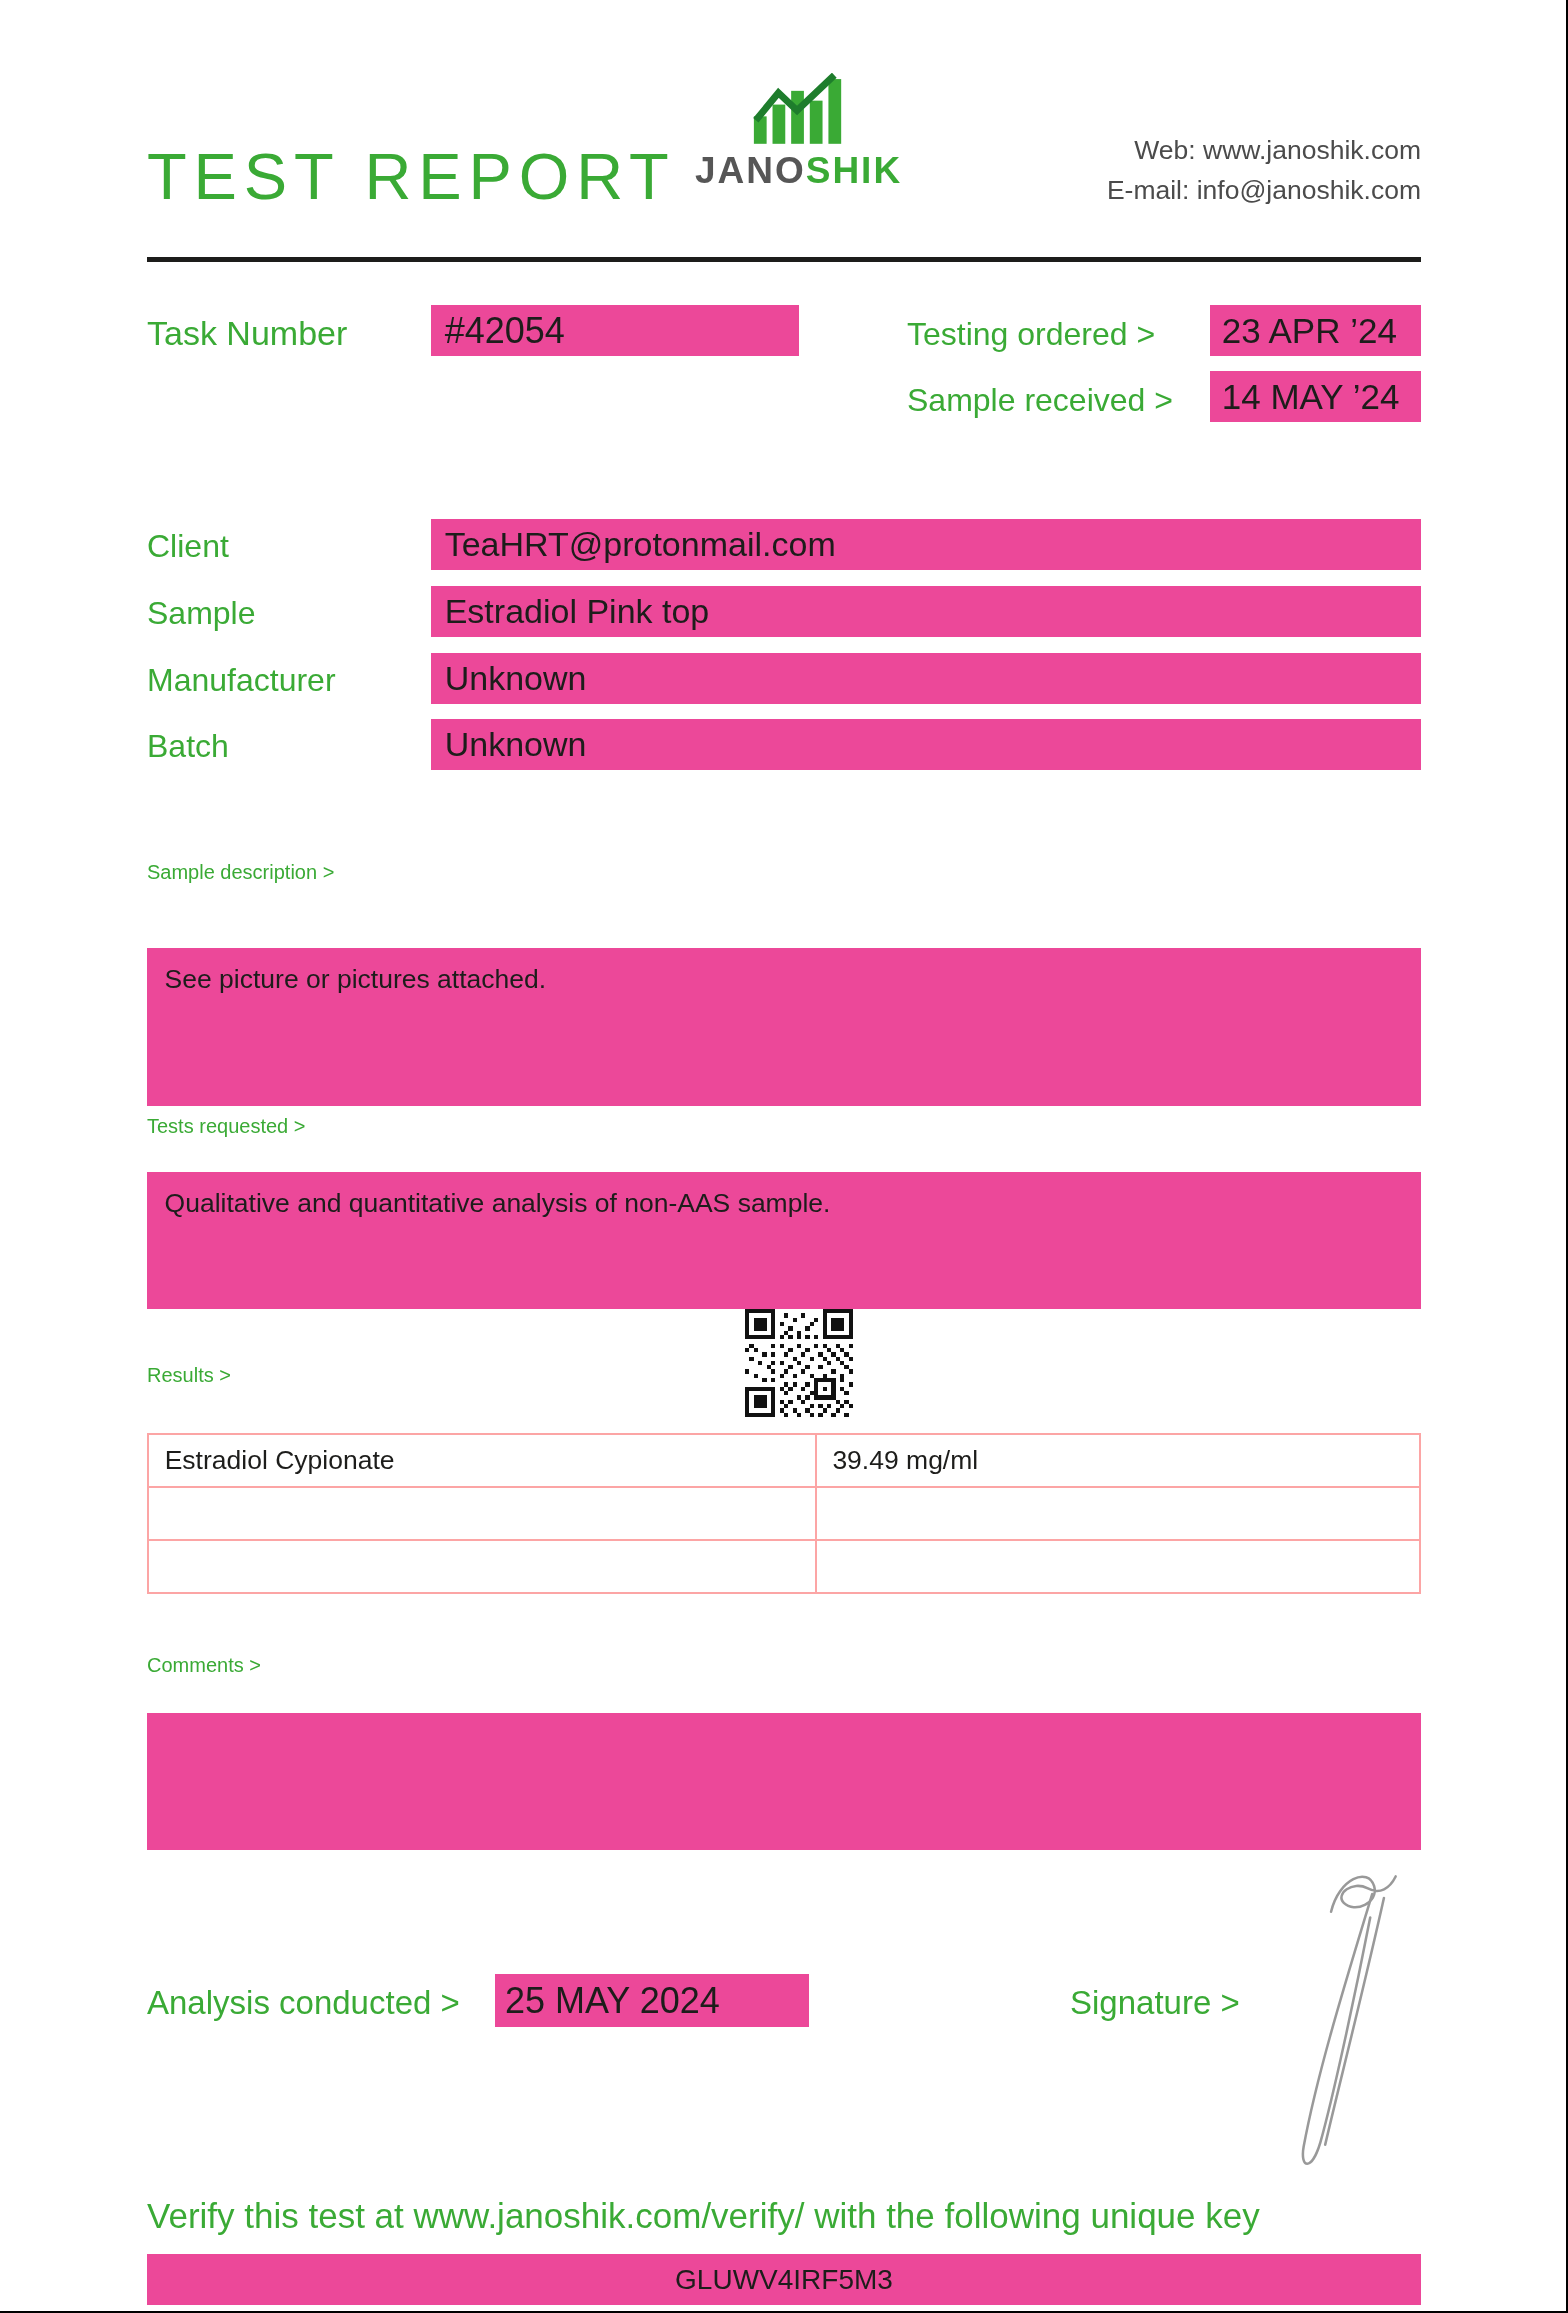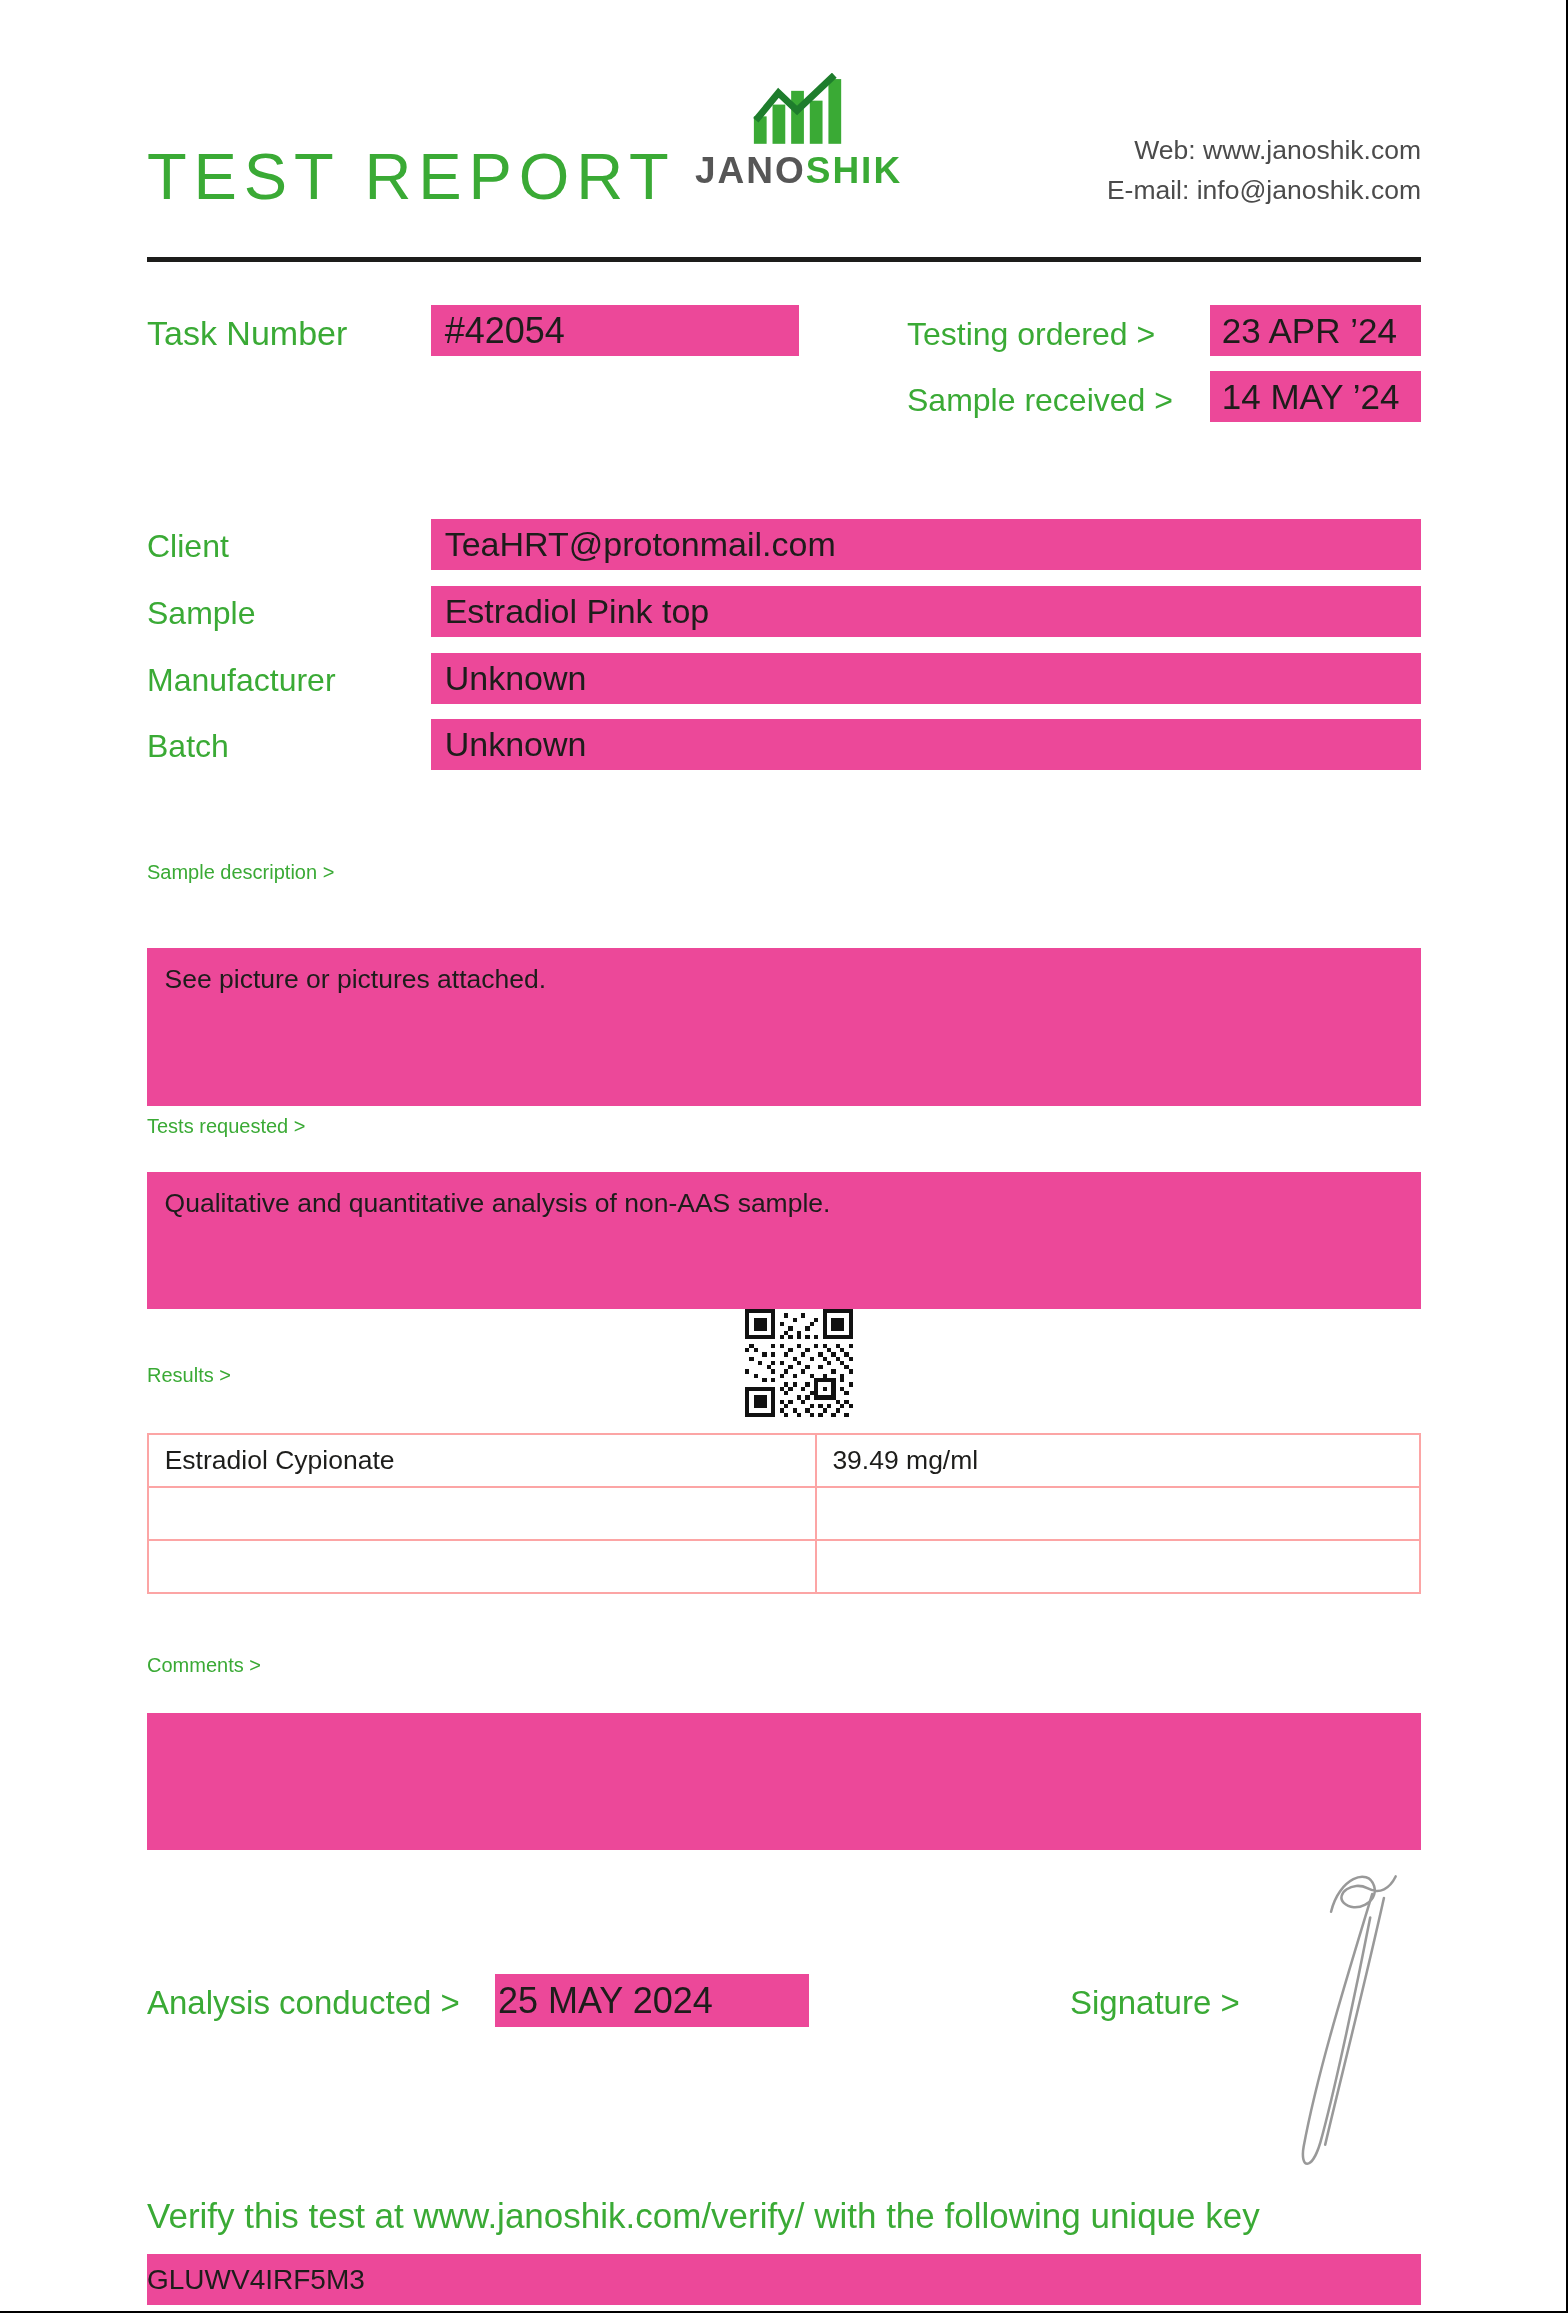--- a/index.html
+++ b/index.html
@@ -52,27 +52,27 @@
   .bigbox{left:147px;width:1274px;box-sizing:border-box;padding:15.7px 17.6px;font-size:26.5px;}
 
   #qr{left:745px;top:1309px;}
 
   #results-table{left:147px;top:1433px;width:1274px;border-collapse:collapse;}
   #results-table td{border:2px solid #fca5a5;height:51px;font-size:26.5px;padding:0 0 0 15.7px;}
   #results-table td.c1{width:650px;}
 
   #analysis-label{left:147px;top:1984px;font-size:33px;}
   #analysis-value{left:495px;top:1974px;width:314px;height:53px;font-size:36px;
-                  line-height:53px;padding-left:3px;box-sizing:border-box;}
+                  line-height:53px;padding-left:10px;box-sizing:border-box;}
   #signature-label{left:1070px;top:1984px;font-size:33px;}
   #signature{left:1274px;top:1851px;}
 
   #verify-text{left:147px;top:2196px;width:1284px;font-size:35px;white-space:nowrap;}
   #verify-key{left:147px;top:2254px;width:1274px;height:51px;line-height:51px;
-              text-align:left;font-size:28px;}
+              text-align:center;font-size:28px;}
 </style>
 </head>
 <body>
 
 <div id="frame"></div>
 
 <div id="title" class="abs green">TEST REPORT</div>
 
 <div id="logo" class="abs">
   <svg width="102" height="71" viewBox="0 0 104 72">

